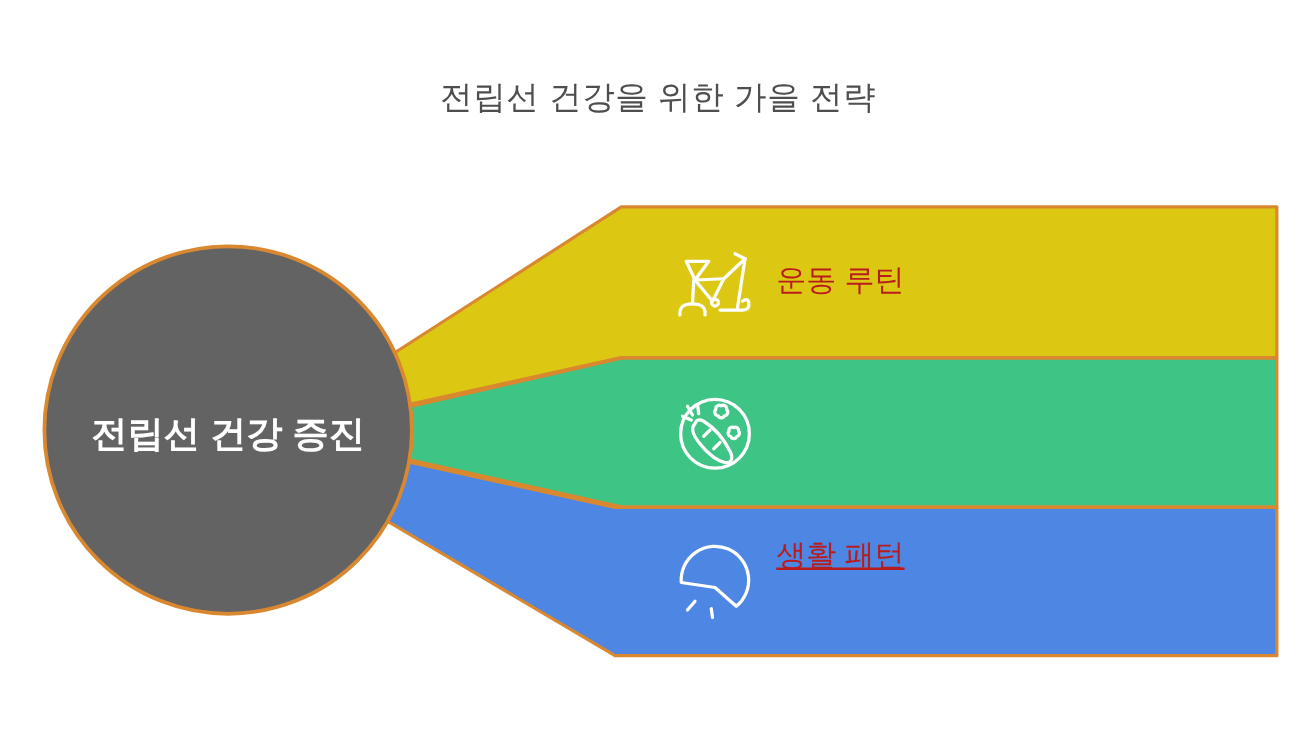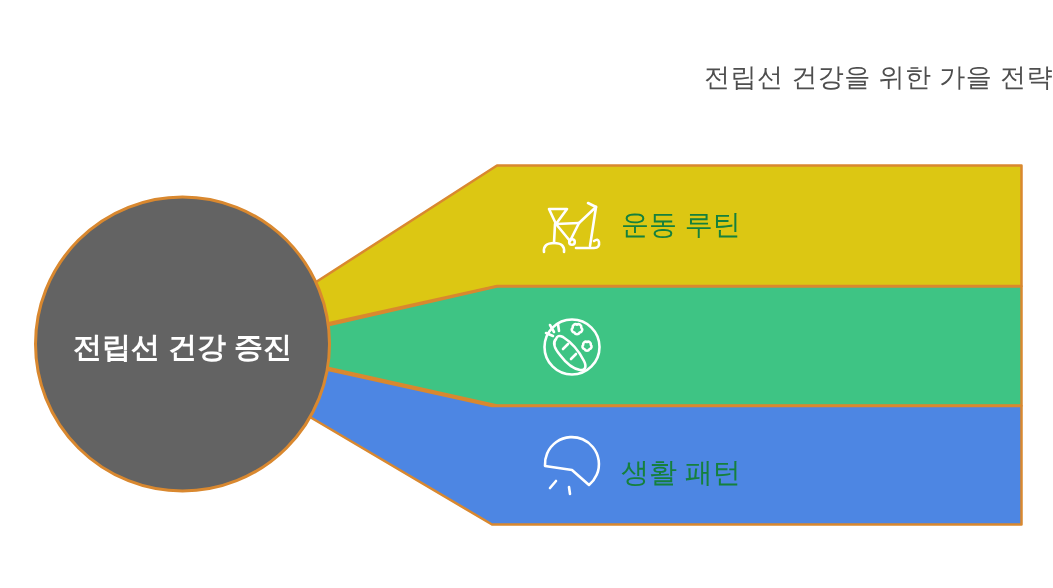--- a/index.html
+++ b/index.html
@@ -1,35 +1,35 @@
 <!DOCTYPE html>
 <html><head>
 <meta charset="utf-8">
 <style>
   html,body{margin:0;padding:0;background:#ffffff;}
   .canvas{
     position:relative;width:1053px;height:588px;background:#ffffff;
     font-family:"Liberation Sans",sans-serif;overflow:hidden;
   }
   .title{
-    position:absolute;top:60px;left:0;width:1053px;text-align:right;
+    position:absolute;top:60px;left:0;width:1053px;text-align:center;
     font-size:26px;color:#4e4e4e;letter-spacing:.5px;
   }
   svg.diagram{position:absolute;left:0;top:0;}
   .hub-label{
     position:absolute;left:35px;top:328px;width:295px;text-align:center;
     font-size:29px;font-weight:700;color:#ffffff;
   }
   .band-label{
     position:absolute;left:621px;height:36px;line-height:36px;
-    font-size:28px;font-weight:500;color:#15803d;white-space:nowrap;
+    font-size:24px;font-weight:500;color:#b91c1c;white-space:nowrap;
   }
   .band-label.exercise{top:207px;}
   .band-label.diet{top:328px;}
-  .band-label.lifestyle{top:455px;}
+  .band-label.lifestyle{top:427px;text-decoration:underline;}
   .icon-stroke{fill:none;stroke:#ffffff;stroke-width:2.6;stroke-linecap:round;stroke-linejoin:round;}
 </style>
 </head>
 <body>
 
 <div class="canvas">
 
   <div class="title">전립선 건강을 위한 가을 전략</div>
 
   <svg class="diagram" width="1053" height="588" viewBox="0 0 1053 588">

